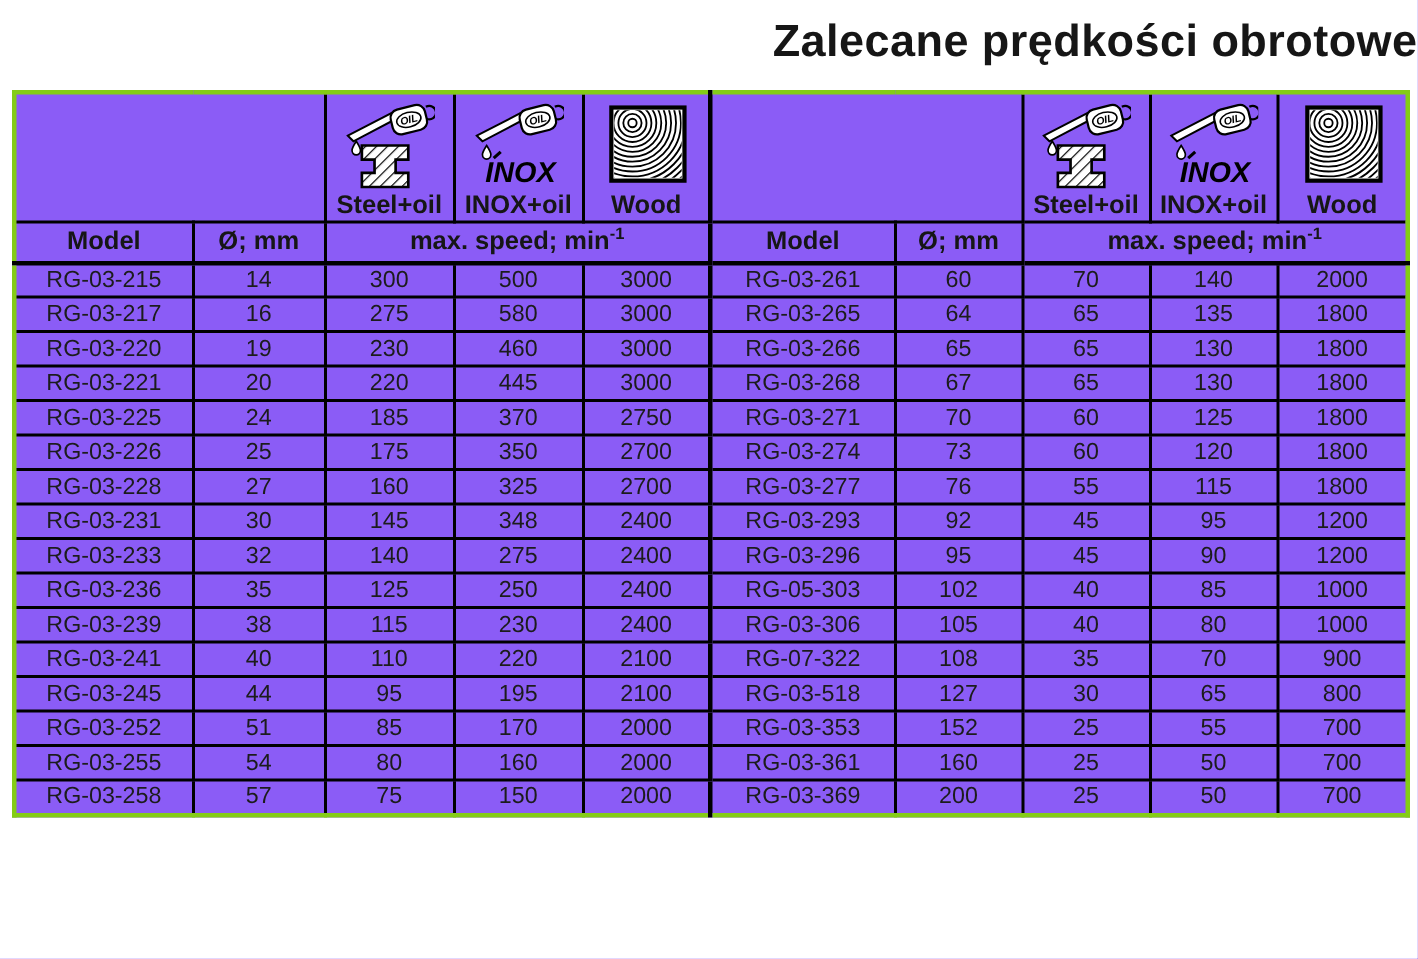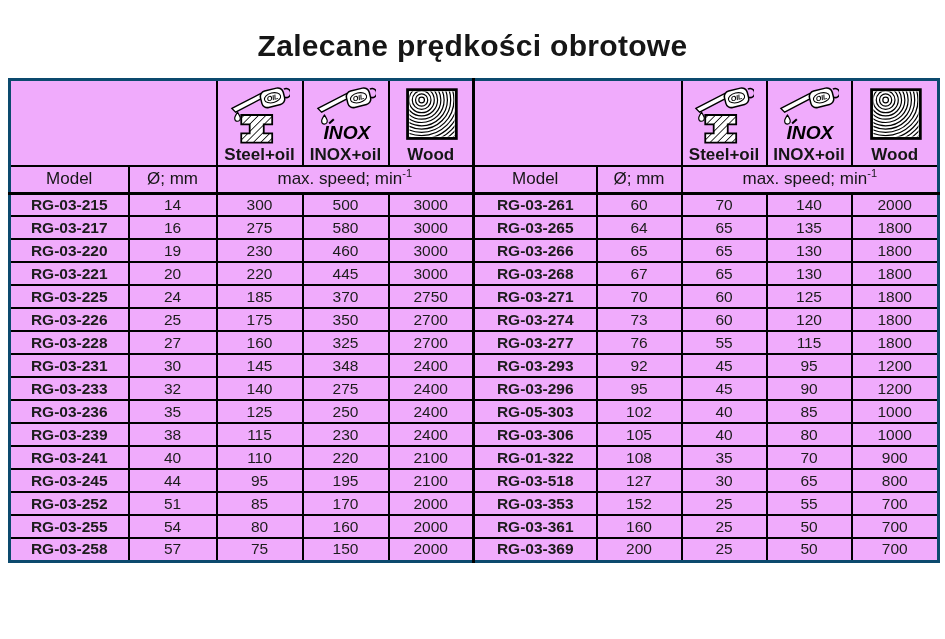--- a/index.html
+++ b/index.html
@@ -4,35 +4,35 @@
 <style>
   * { box-sizing: border-box; }
   html, body {
     margin: 0; padding: 0;
     width: 945px; height: 639px;
     background: #ffffff;
     font-family: "Liberation Sans", sans-serif;
     color: #111;
   }
   .page-title {
-    text-align: center;
+    text-align: right;
     font-size: 30px;
     font-weight: 700;
     line-height: 36px;
-    margin: 28px 0 14px 0;
+    margin: 10px 0 14px 0;
     letter-spacing: 0.3px;
     color: #161616;
   }
   table.speeds {
     border-collapse: collapse;
     table-layout: fixed;
     width: 929px;
     margin-left: 8px;
-    border: 3px solid #0c4a6e;
-    background: #f0abfc;
+    border: 3px solid #84cc16;
+    background: #8b5cf6;
   }
   .speeds th, .speeds td {
     border: 2px solid #000;
     text-align: center;
     vertical-align: middle;
     padding: 0;
     color: #1c1c1c;
     overflow: hidden;
     white-space: nowrap;
   }
@@ -43,28 +43,28 @@
     height: 84px; padding: 2px 0 1px 0;
   }
   .mat-icon { display: block; }
   .mat-label {
     font-size: 17px; font-weight: 700;
     line-height: 19px; color: #161616;
   }
   tr.colhead-row th {
     height: 27px;
     font-size: 17px;
-    font-weight: 400;
+    font-weight: 700;
     border-bottom: 3px solid #000;
     color: #161616;
   }
   tr.colhead-row sup { font-size: 11px; line-height: 0; }
   tbody tr { height: 23px; }
   tbody td { font-size: 15.5px; }
-  tbody td.model { font-weight: 700; }
+  tbody td.model { font-weight: 400; }
   .half-split { border-left: 3px solid #000 !important; }
   .defs-svg { position: absolute; width: 0; height: 0; }
 </style>
 </head>
 <body>
 
 <svg class="defs-svg" xmlns="http://www.w3.org/2000/svg" aria-hidden="true">
   <defs>
     <pattern id="hatch" width="5.5" height="5.5" patternUnits="userSpaceOnUse" patternTransform="rotate(45)">
       <rect width="5.5" height="5.5" fill="#ffffff"></rect>
@@ -333,21 +333,21 @@
         <td>40</td>
         <td>80</td>
         <td>1000</td>
       </tr>
       <tr>
         <td class="model">RG-03-241</td>
         <td>40</td>
         <td>110</td>
         <td>220</td>
         <td>2100</td>
-        <td class="model half-split">RG-01-322</td>
+        <td class="model half-split">RG-07-322</td>
         <td>108</td>
         <td>35</td>
         <td>70</td>
         <td>900</td>
       </tr>
       <tr>
         <td class="model">RG-03-245</td>
         <td>44</td>
         <td>95</td>
         <td>195</td>

